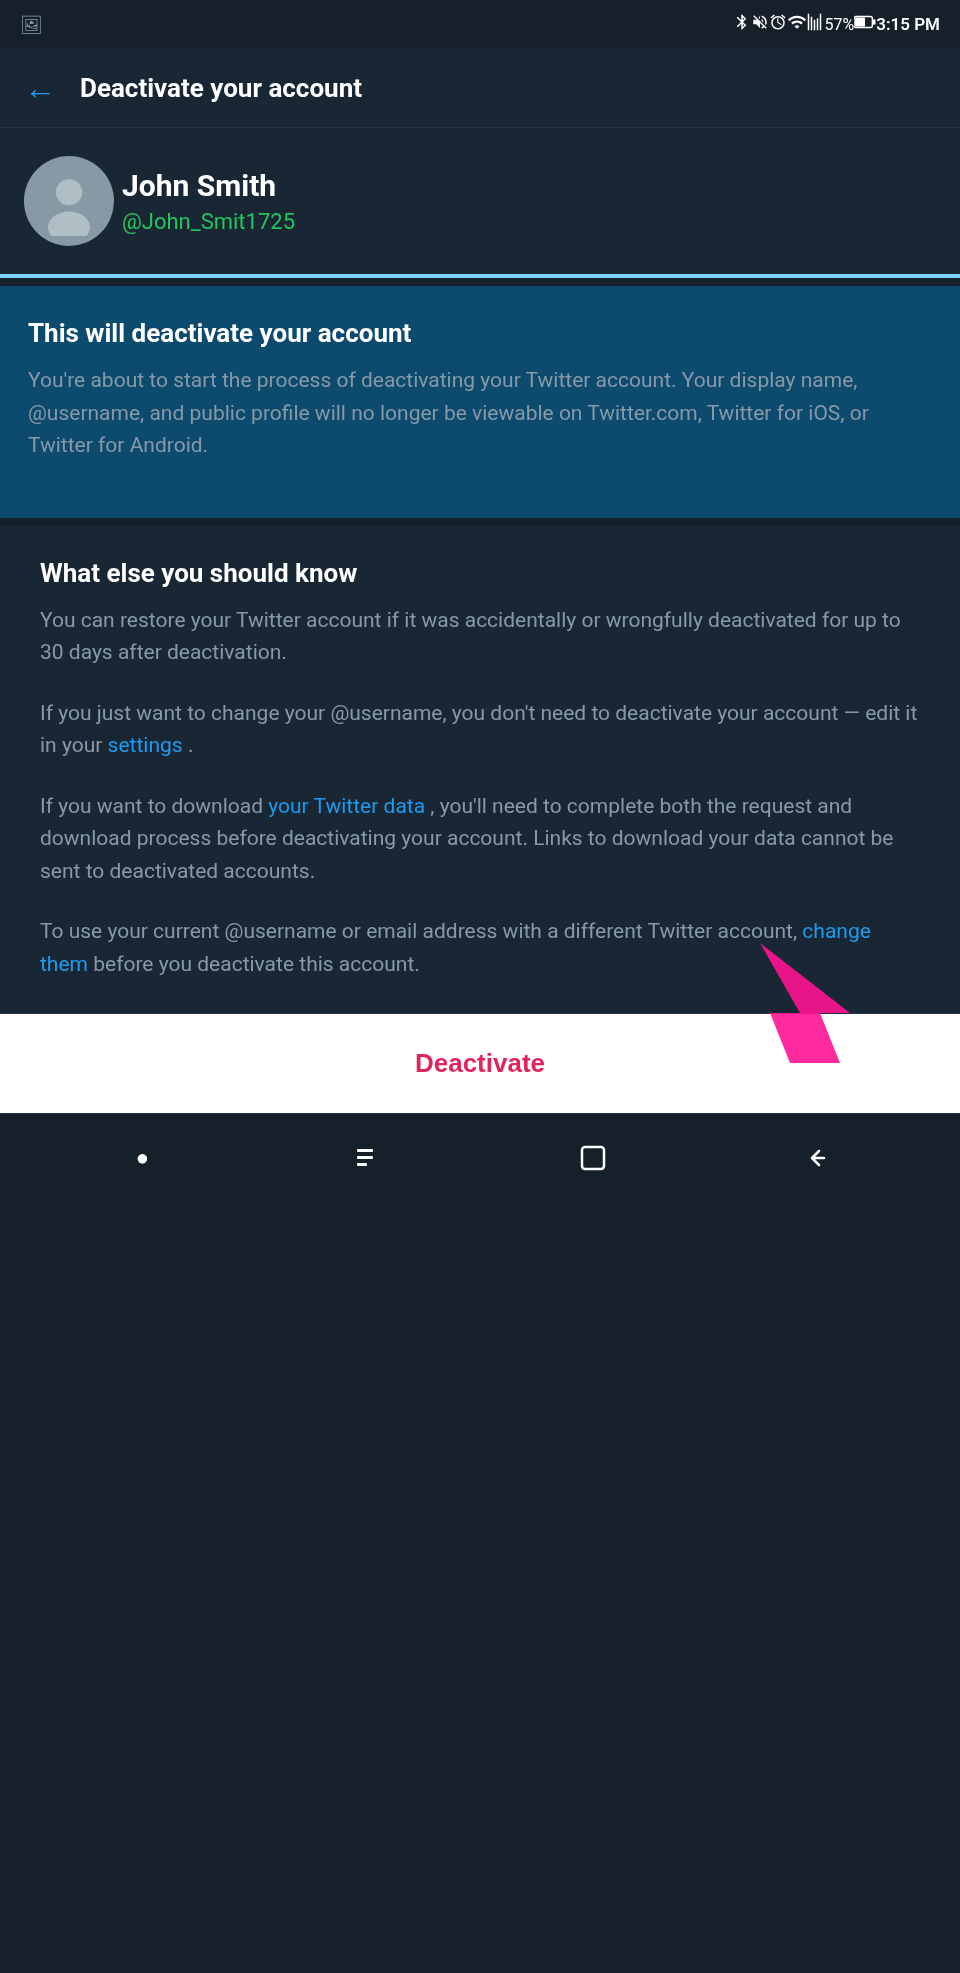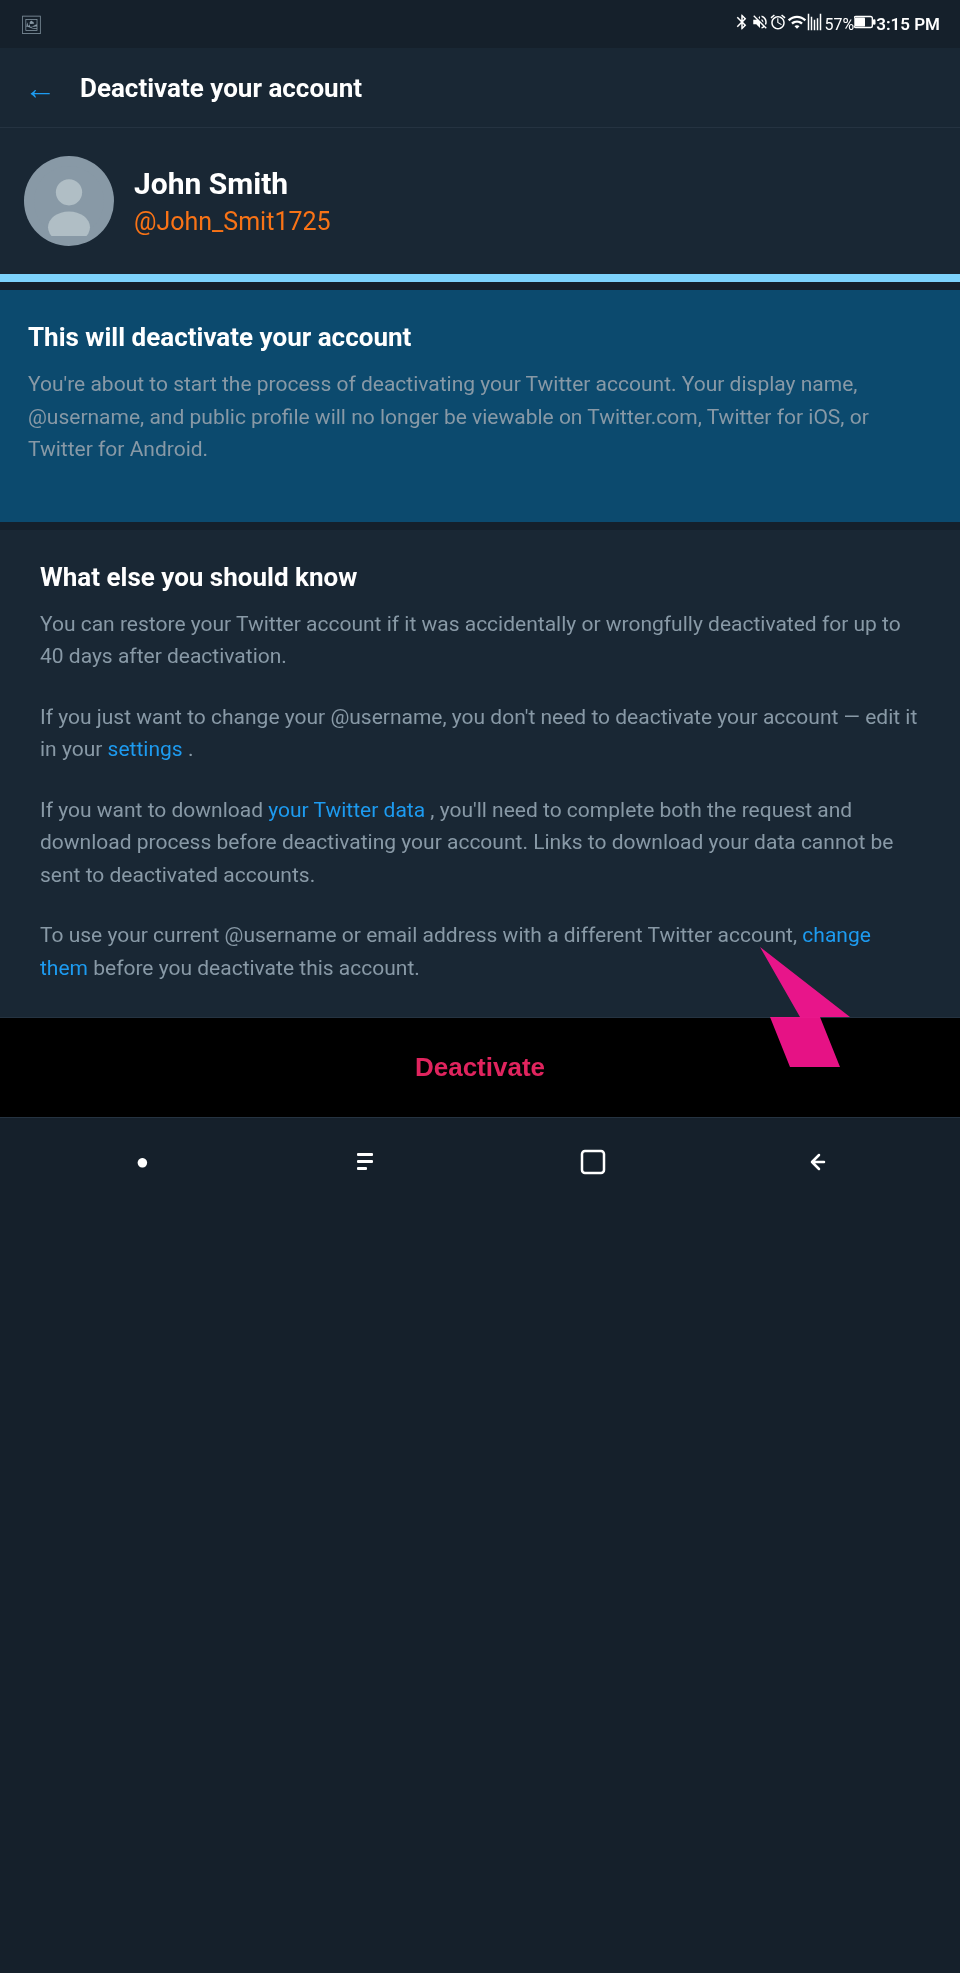--- a/index.html
+++ b/index.html
@@ -56,22 +56,22 @@
       font-weight: 700;
       color: #ffffff;
     }
 
     
     .profile-section {
       background: #192734;
       padding: 28px 24px;
       display: flex;
       align-items: center;
-      gap: 20px;
-      border-bottom: 8px solid #7dd3fc;
+      gap: 8px;
+      border-bottom: 4px solid #7dd3fc;
     }
     .avatar {
       width: 90px;
       height: 90px;
       border-radius: 50%;
       background: #8899a6;
       display: flex;
       align-items: center;
       justify-content: center;
       flex-shrink: 0;
@@ -85,22 +85,22 @@
       display: flex;
       flex-direction: column;
       gap: 6px;
     }
     .profile-name {
       font-size: 30px;
       font-weight: 700;
       color: #ffffff;
     }
     .profile-username {
-      font-size: 25px;
-      color: #f97316;
+      font-size: 22px;
+      color: #22c55e;
     }
 
     
     .separator {
       height: 8px;
       background: #15202b;
     }
 
     
     .content-section {
@@ -143,21 +143,21 @@
       font-size: 21px;
       color: #8899a6;
       line-height: 1.55;
     }
     .info-block:last-child {
       margin-bottom: 0;
     }
 
     
     .deactivate-bar {
-      background: #000000;
+      background: #ffffff;
       border-top: 1px solid #253341;
       padding: 24px 28px;
       text-align: center;
       position: relative;
     }
     .deactivate-btn {
       font-size: 26px;
       font-weight: 600;
       color: #e0245e;
       background: none;
@@ -264,21 +264,21 @@
     <div class="section-title">This will deactivate your account</div>
     <div class="section-text">You're about to start the process of deactivating your Twitter account. Your display name, @username, and public profile will no longer be viewable on Twitter.com, Twitter for iOS, or Twitter for Android.</div>
   </div>
 
   <div class="divider"></div>
 
   <div class="info-section">
     <div class="section-title">What else you should know</div>
 
     <div class="info-block">
-      <span>You can restore your Twitter account if it was accidentally or wrongfully deactivated for up to 40 days after deactivation.</span>
+      <span>You can restore your Twitter account if it was accidentally or wrongfully deactivated for up to 30 days after deactivation.</span>
     </div>
 
 
     <div class="info-block">
       <span>If you just want to change your @username, you don't need to deactivate your account — edit it in your</span>
       <span> </span>
       <a class="link" href="#">settings</a>
       <span>.</span>
     </div>
 

